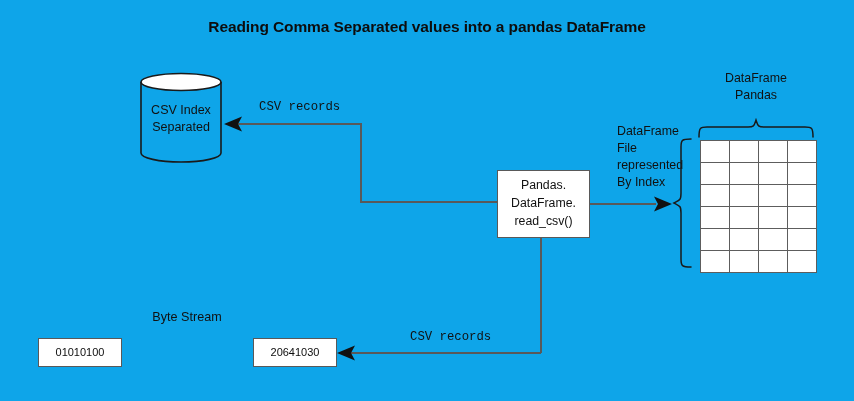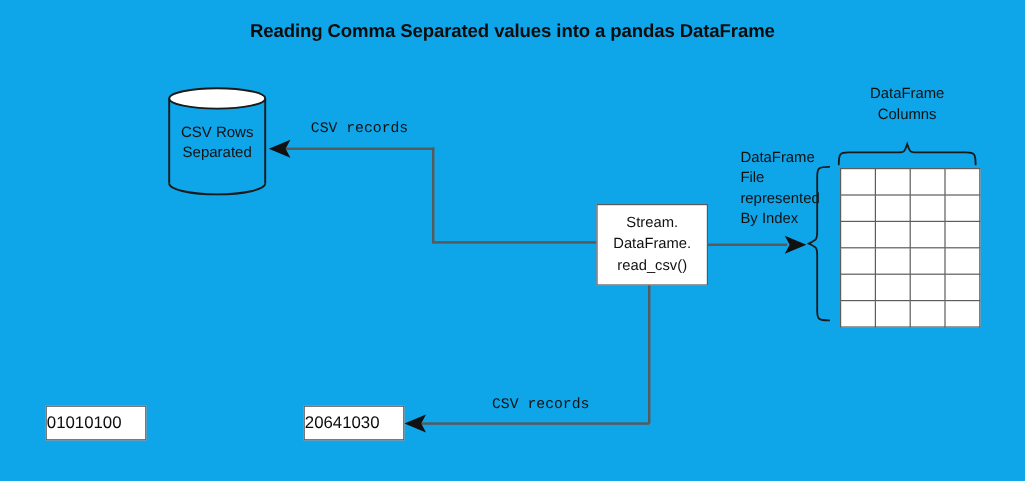--- a/index.html
+++ b/index.html
@@ -85,22 +85,23 @@
   }
 
   
   .byte-box {
     top: 338px;
     width: 84px;
     height: 29px;
     border: 1.8px solid #595959;
     background: #ffffff;
     box-sizing: border-box;
-    font-size: 14px;
+    font-size: 11px;
     line-height: 26px;
+    text-align: center;
     color: #0d0d0d;
   }
   #byte-box-0 { left: 38px; }
   #byte-box-1 { left: 145px; }
   #byte-box-2 { left: 253px; }
 
   #byte-stream-label {
     left: 127px;
     top: 310px;
     width: 120px;
@@ -161,66 +162,67 @@
 
   <div class="abs" id="cylinder">
     <svg class="cyl-svg" width="82" height="89" viewBox="0 0 82 89">
       <path d="M1,9 L1,80" stroke="#1a1a1a" stroke-width="1.6" fill="none"></path>
       <path d="M81,9 L81,80" stroke="#1a1a1a" stroke-width="1.6" fill="none"></path>
       <path d="M1,80 A40,9 0 0 0 81,80" stroke="#1a1a1a" stroke-width="1.6" fill="none"></path>
       <ellipse cx="41" cy="9" rx="40" ry="8.5" stroke="#1a1a1a" stroke-width="1.6" fill="#ffffff"></ellipse>
     </svg>
   </div>
   <div class="abs" id="cylinder-label">
-    <span>CSV Rows</span><br>
+    <span>CSV Index</span><br>
     <span>Separated</span>
   </div>
 
   <div class="abs line-h" style="left:238px; top:123px; width:124px;"></div>
 
   <div class="abs line-v" style="left:360px; top:123px; height:79px;"></div>
 
   <div class="abs line-h" style="left:360px; top:201px; width:139px;"></div>
 
   <div class="abs" style="left:224px; top:115px;">
     <svg width="20" height="18" viewBox="0 0 20 18">
       <path d="M0,9 L18,1.5 L14,9 L18,16.5 Z" fill="#111111"></path>
     </svg>
   </div>
   <div class="abs edge-label" style="left:259px; top:100px;">CSV records</div>
 
   <div class="abs" id="pandas-box"></div>
   <div class="abs" id="pandas-box-label">
-    <span>Stream.</span><br>
+    <span>Pandas.</span><br>
     <span>DataFrame.</span><br>
     <span>read_csv()</span>
   </div>
 
   <div class="abs line-h" style="left:590px; top:203px; width:66px;"></div>
   <div class="abs" style="left:653px; top:195px;">
     <svg width="20" height="18" viewBox="0 0 20 18">
       <path d="M19,9 L1,1.5 L5,9 L1,16.5 Z" fill="#111111"></path>
     </svg>
   </div>
 
   <div class="abs line-v" style="left:540px; top:238px; height:115px;"></div>
   <div class="abs line-h" style="left:351px; top:352px; width:190px;"></div>
   <div class="abs" style="left:337px; top:344px;">
     <svg width="20" height="18" viewBox="0 0 20 18">
       <path d="M0,9 L18,1.5 L14,9 L18,16.5 Z" fill="#111111"></path>
     </svg>
   </div>
   <div class="abs edge-label" style="left:410px; top:330px;">CSV records</div>
 
+  <div class="abs" id="byte-stream-label">Byte Stream</div>
   <div class="abs byte-box" id="byte-box-0">01010100</div>
   <div class="abs byte-box" id="byte-box-2">20641030</div>
 
   <div class="abs" id="columns-label">
     <span>DataFrame</span><br>
-    <span>Columns</span>
+    <span>Pandas</span>
   </div>
   <div class="abs" id="brace-columns">
     <svg width="116" height="18" viewBox="0 0 116 18">
       <path d="M1,17 C1,8 2,7 9,7 L50,7 C56,7 56,6 58,0 C60,6 60,7 66,7 L107,7 C114,7 115,8 115,17" stroke="#1a1a1a" stroke-width="1.5" fill="none" stroke-linecap="round"></path>
     </svg>
   </div>
 
   <div class="abs" id="rows-label">
     <span>DataFrame</span><br>
     <span>File</span><br>

